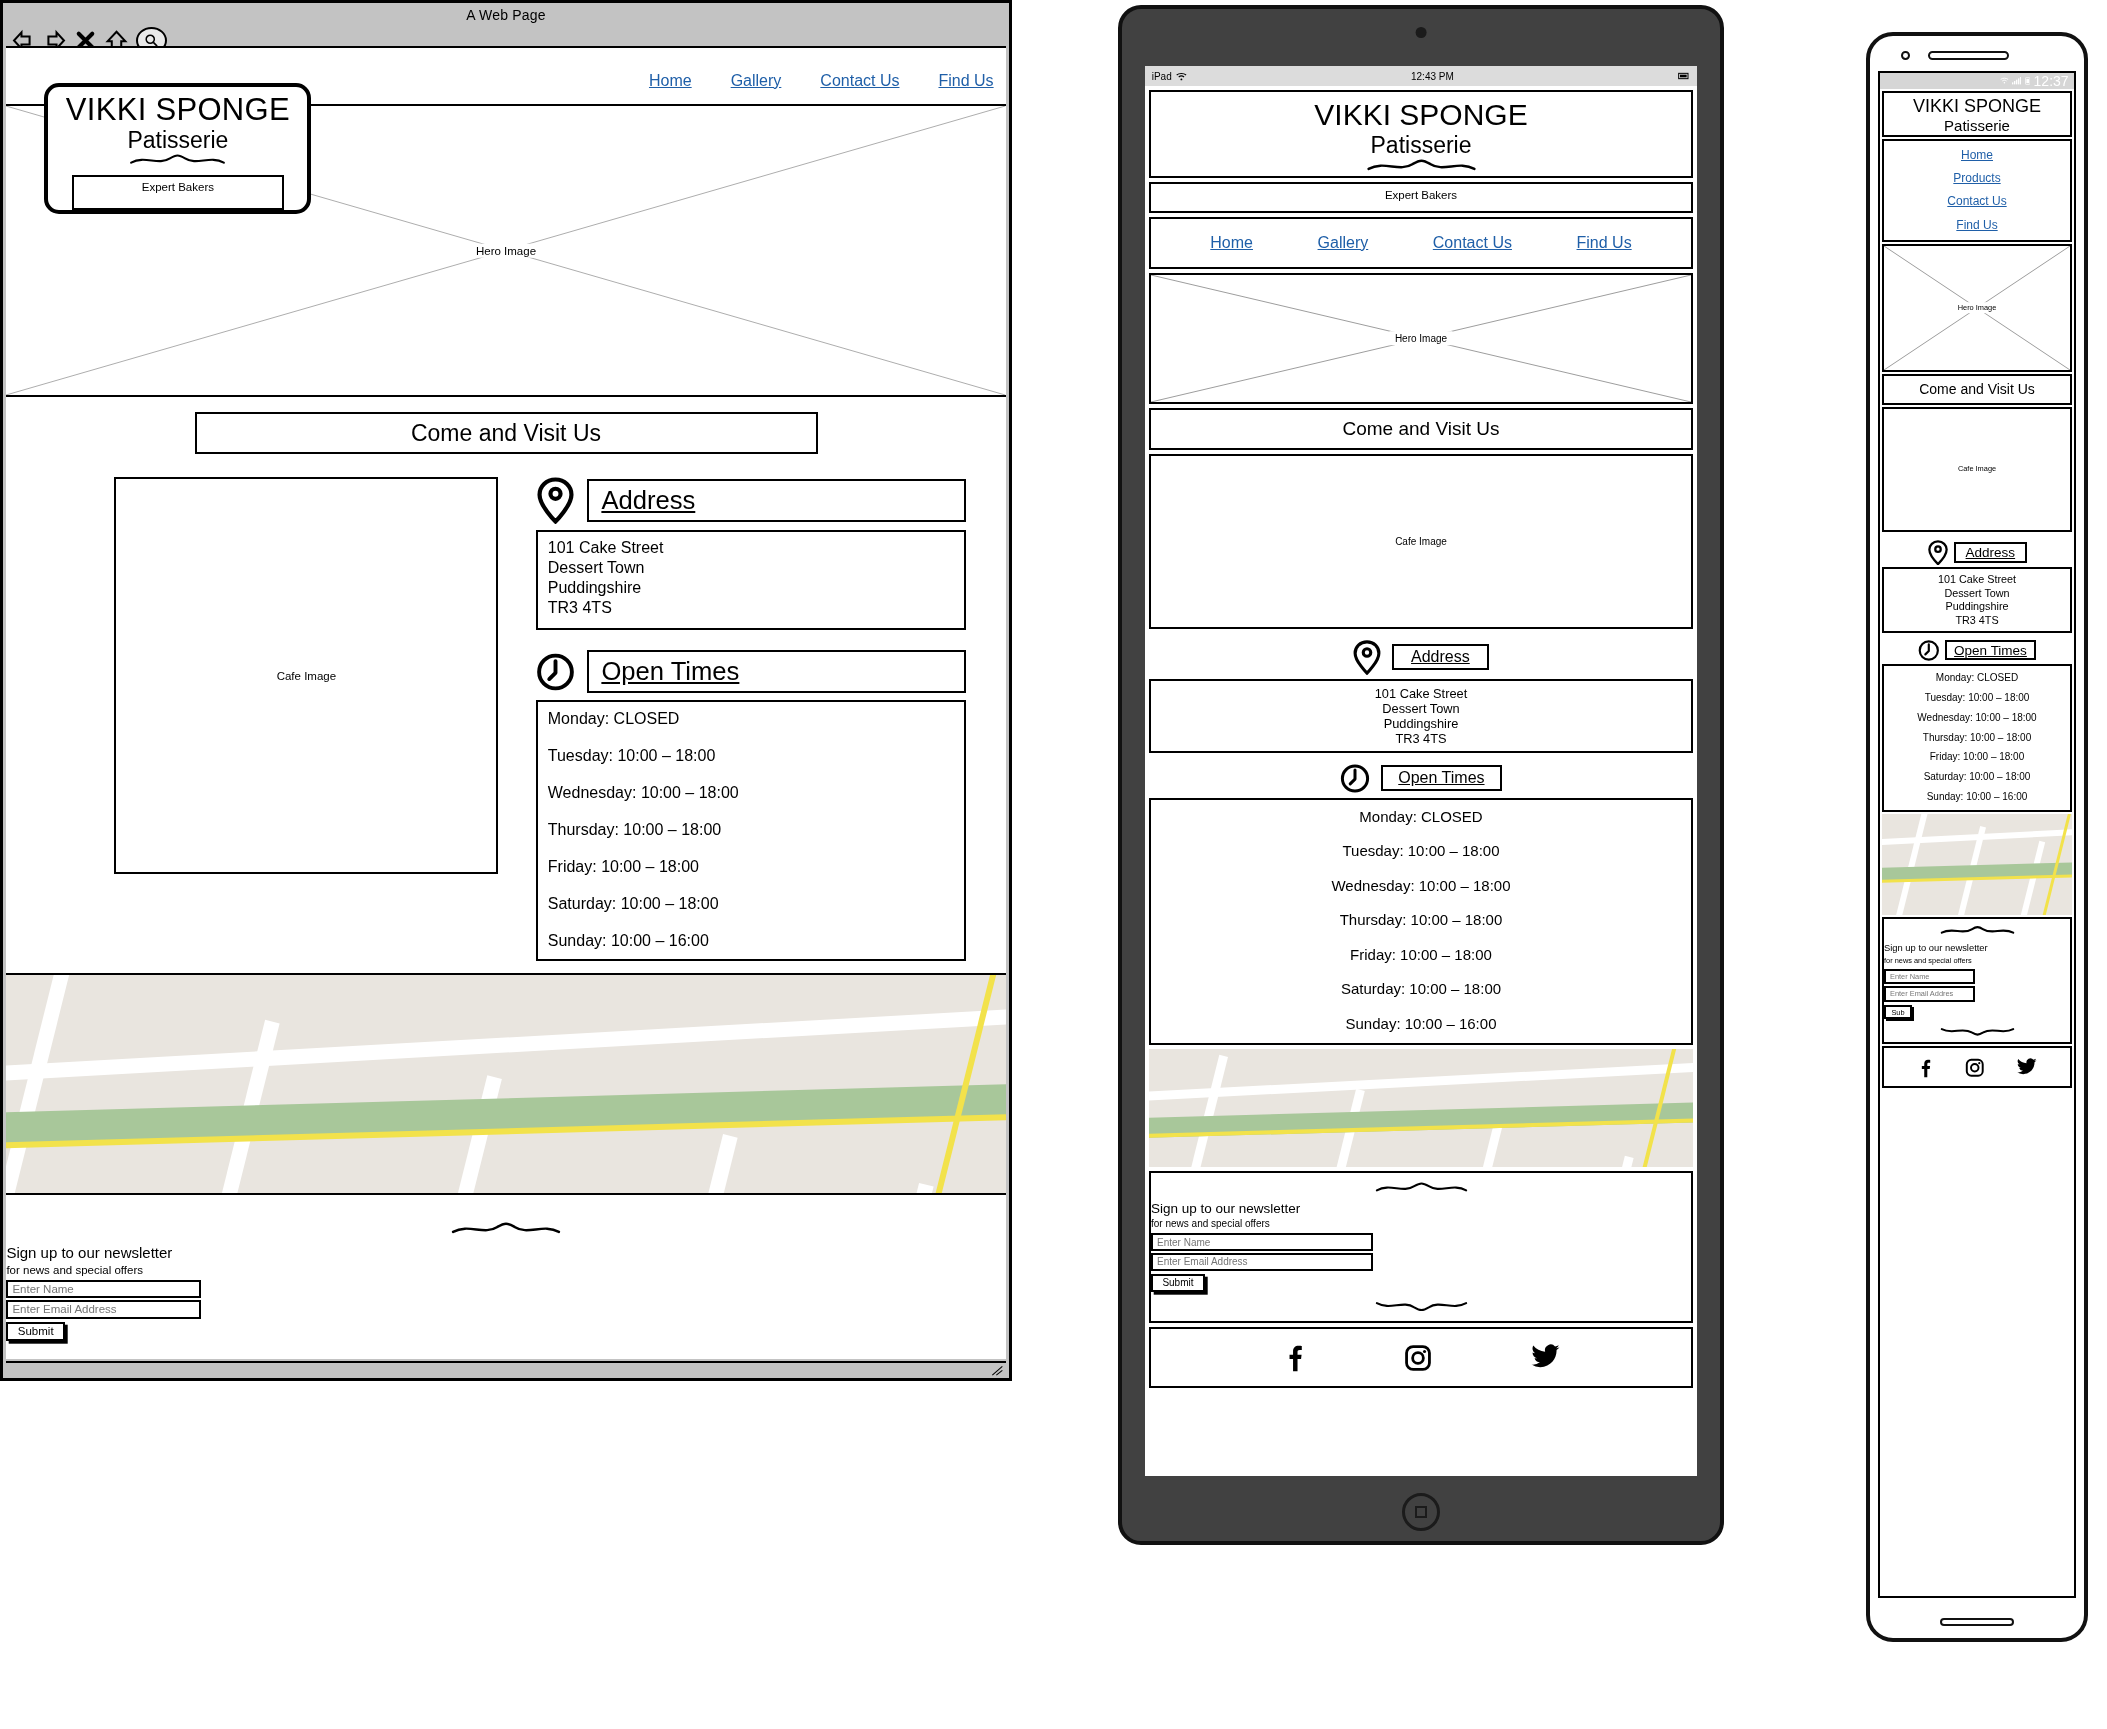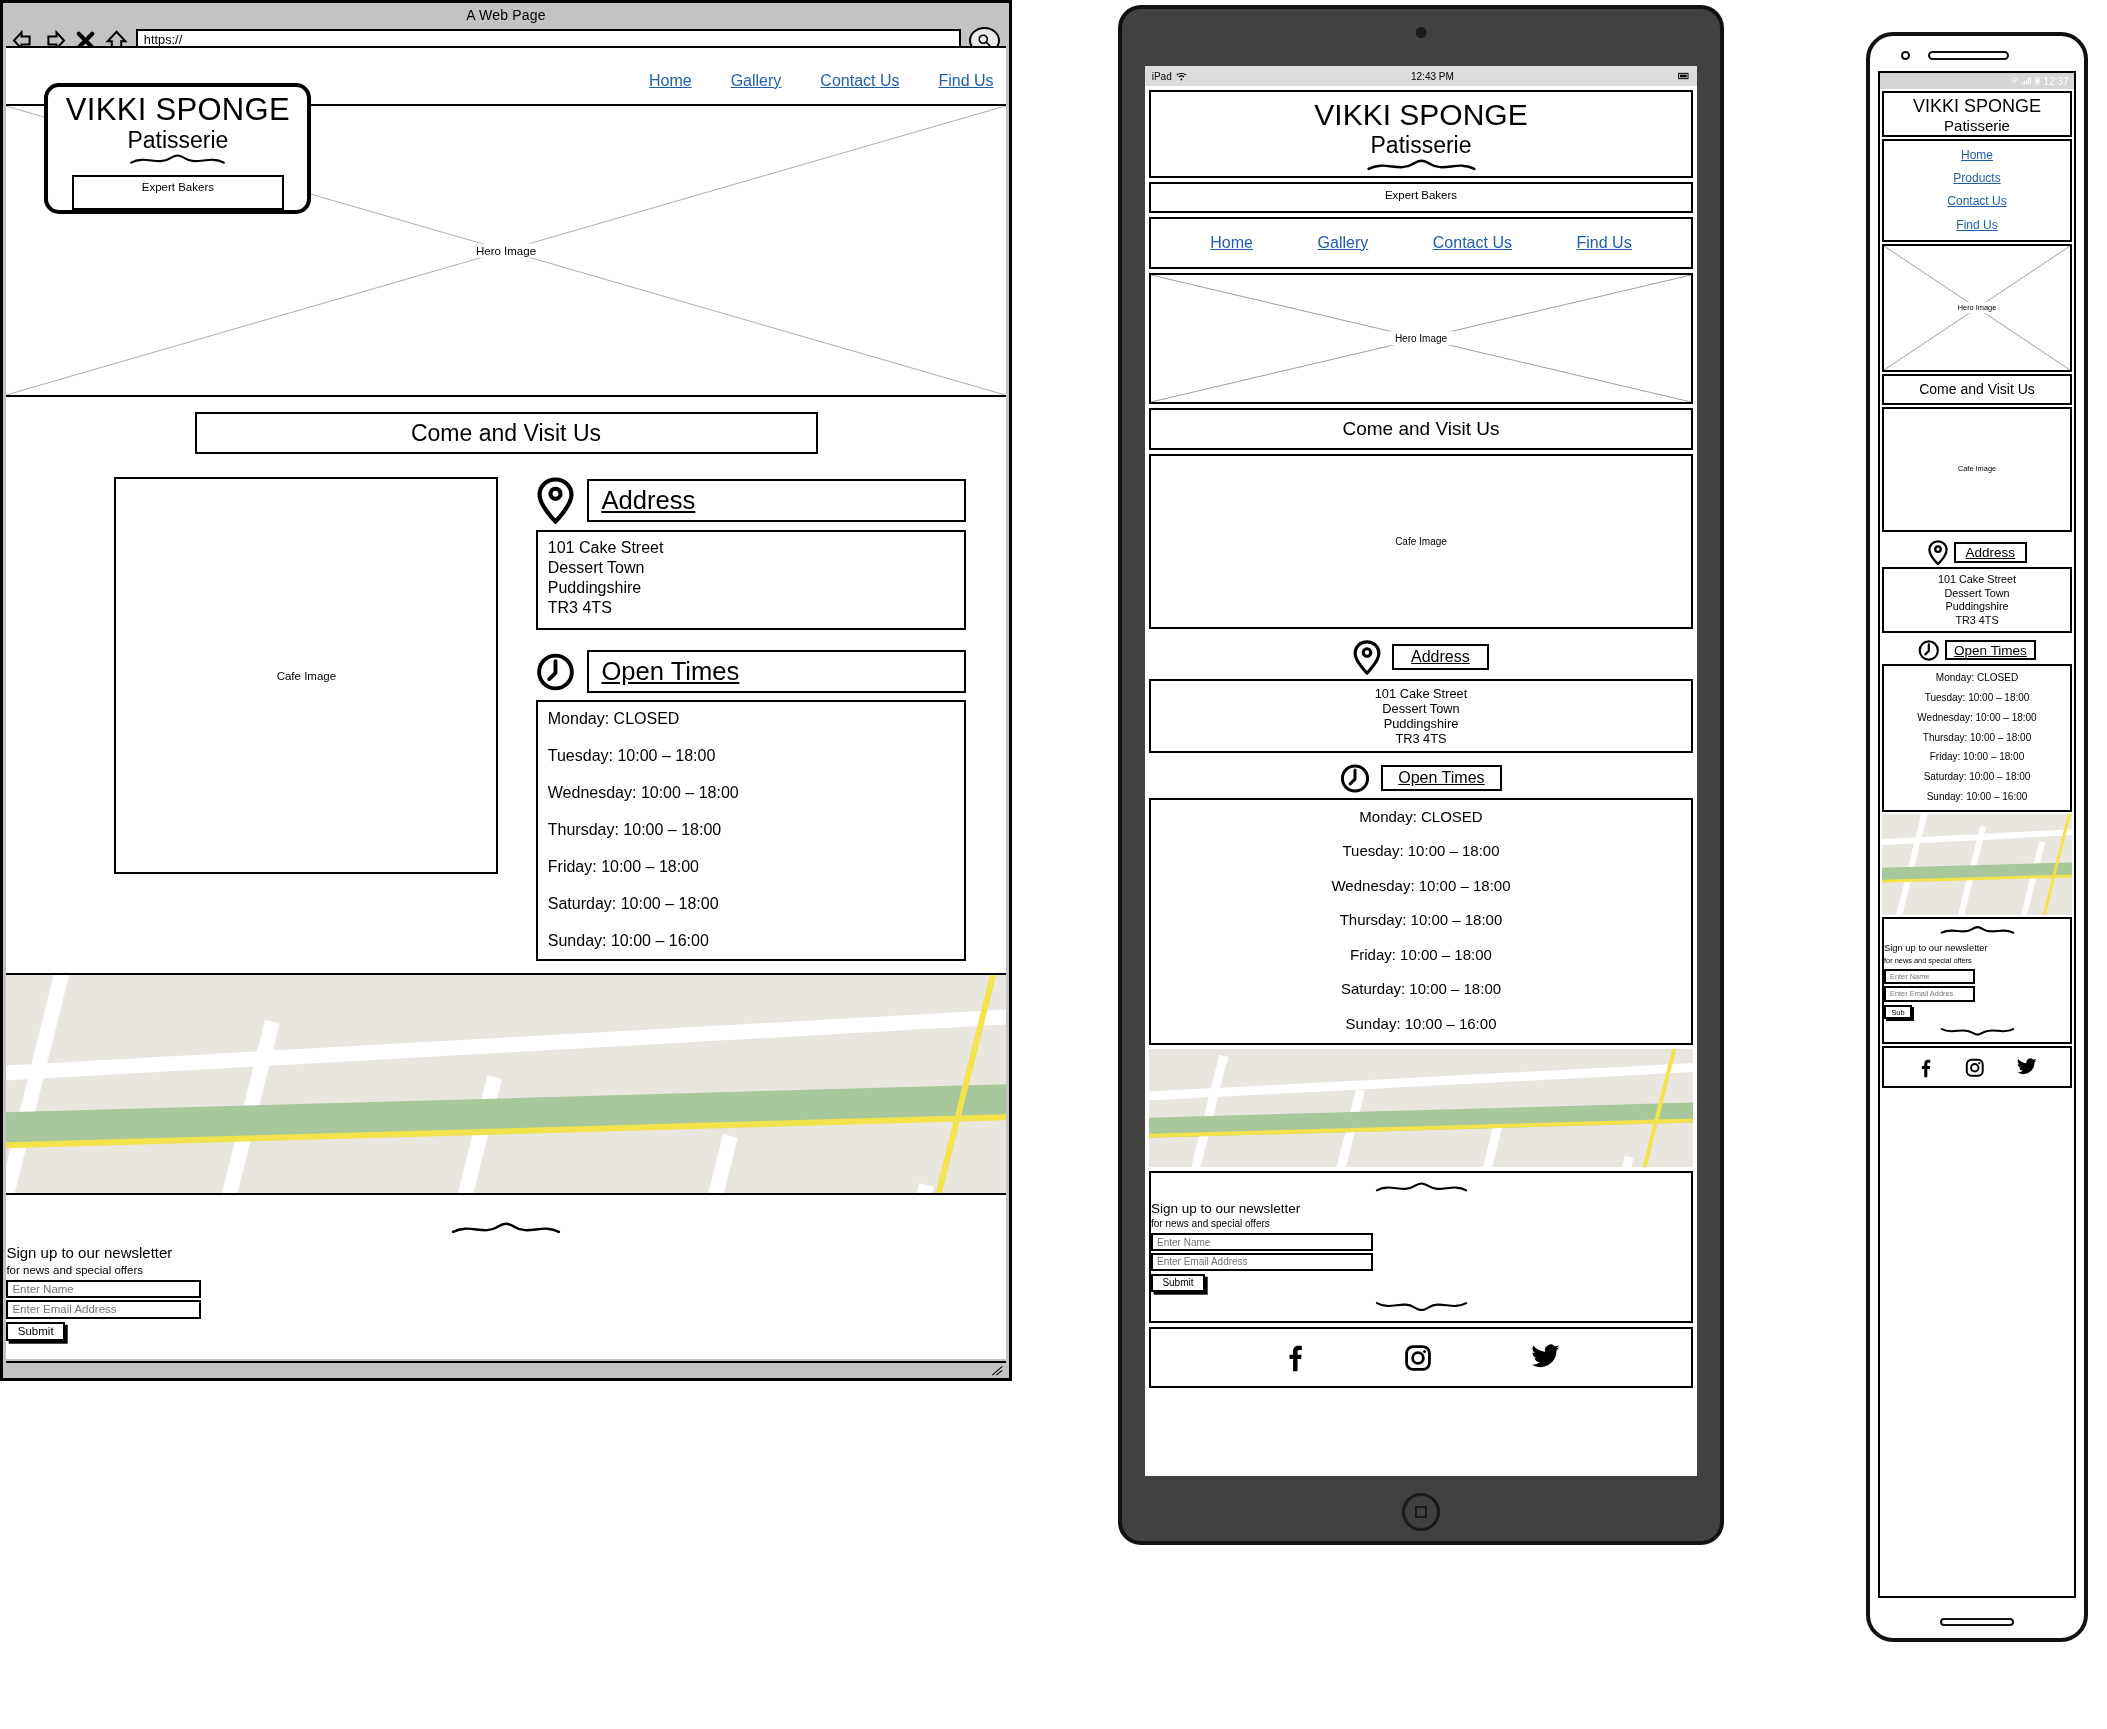--- a/index.html
+++ b/index.html
@@ -117,21 +117,21 @@
               border-radius: 27px; position:relative; }
   .ph-cam { position:absolute; left: 31px; top: 15px; width:8.8px; height:8.8px;
             border-radius:50%; border: 2px solid #111; }
   .ph-spk { position:absolute; left: 58px; top: 15px; width: 81px; height: 8.8px;
             border-radius: 5.4px; border: 2px solid #111; }
   .ph-home { position:absolute; left:50%; bottom: 12px; transform:translateX(-50%);
              width: 74px; height: 8px; border-radius: 5.4px; border: 2px solid #111; }
   .ph-screen { position:absolute; left: 8px; right: 8px; top: 35px; bottom: 40px;
                background:#fff; border: 2.7px solid #000; overflow:hidden; }
   .ph-status { height: 16px; background:#d6d6d6; display:flex; align-items:center;
-               justify-content:flex-end; gap: 3.4px; padding-right: 5.4px; font-size: 10px; color:#fff; }
+               justify-content:flex-end; gap: 3.4px; padding-right: 5.4px; font-size: 14px; color:#fff; }
   .p-card { border: 2px solid #000; margin: 2px; }
   .p-logo { text-align:center; padding: 2.7px 0 1.3px 0; }
   .p-logo .m { font-size: 18px; }
   .p-logo .s { font-size: 15px; }
   .p-nav { display:flex; flex-direction:column; align-items:center; gap: 9.4px; padding: 6.7px 0 8px 0; font-size: 12px; }
   .p-head { text-align:center; font-size: 14px; padding: 5.4px 0; }
   .p-addr { font-size: 10.8px; text-align:center; line-height: 1.25; }
   .p-hours { font-size: 10px; text-align:center; margin-bottom: 8.8px; }
   .p-hours:last-child { margin-bottom: 1.3px; }
   .p-social { display:flex; justify-content: space-around; align-items:center;
@@ -159,21 +159,20 @@
         <span class="nav-ico">
           <svg viewBox="0 0 34 34">
               <path d="M7 7 L27 27 M27 7 L7 27" stroke="#000" stroke-width="6" stroke-linecap="round"></path>
             </svg>
         </span>
         <span class="nav-ico">
           <svg viewBox="0 0 34 34">
               <path d="M17 4 L30 18 L24 18 L24 30 L10 30 L10 18 L4 18 Z" fill="none" stroke="#000" stroke-width="3"></path>
             </svg>
         </span>
-        <div class="urlbar">https://</div>
         <div class="srchbtn">
           <svg width="15" height="15" viewBox="0 0 24 24">
               <circle cx="10" cy="10" r="6.5" fill="none" stroke="#000" stroke-width="2.4"></circle>
               <path d="M15 15 L21 21" stroke="#000" stroke-width="2.6"></path>
             </svg>
         </div>
       </div>
 
       <div class="brw-viewport">
 

